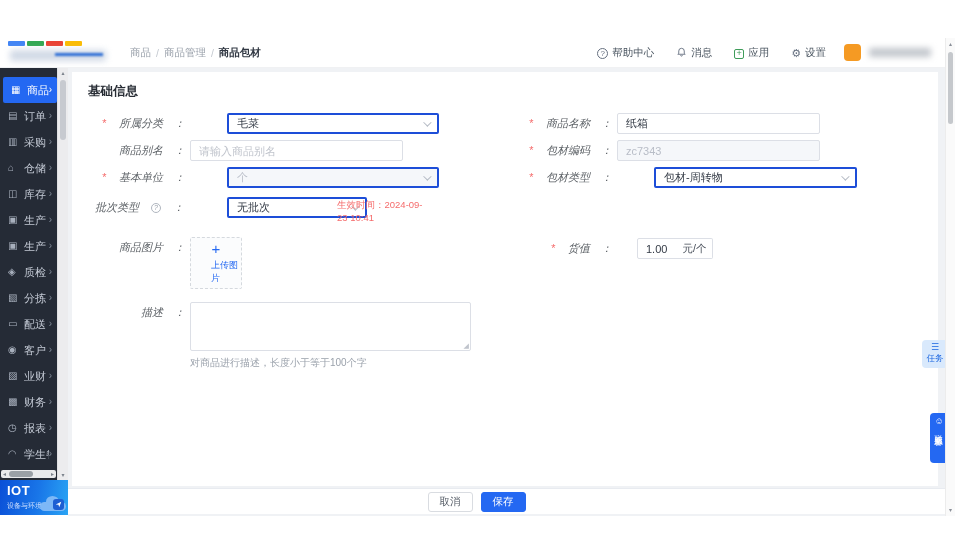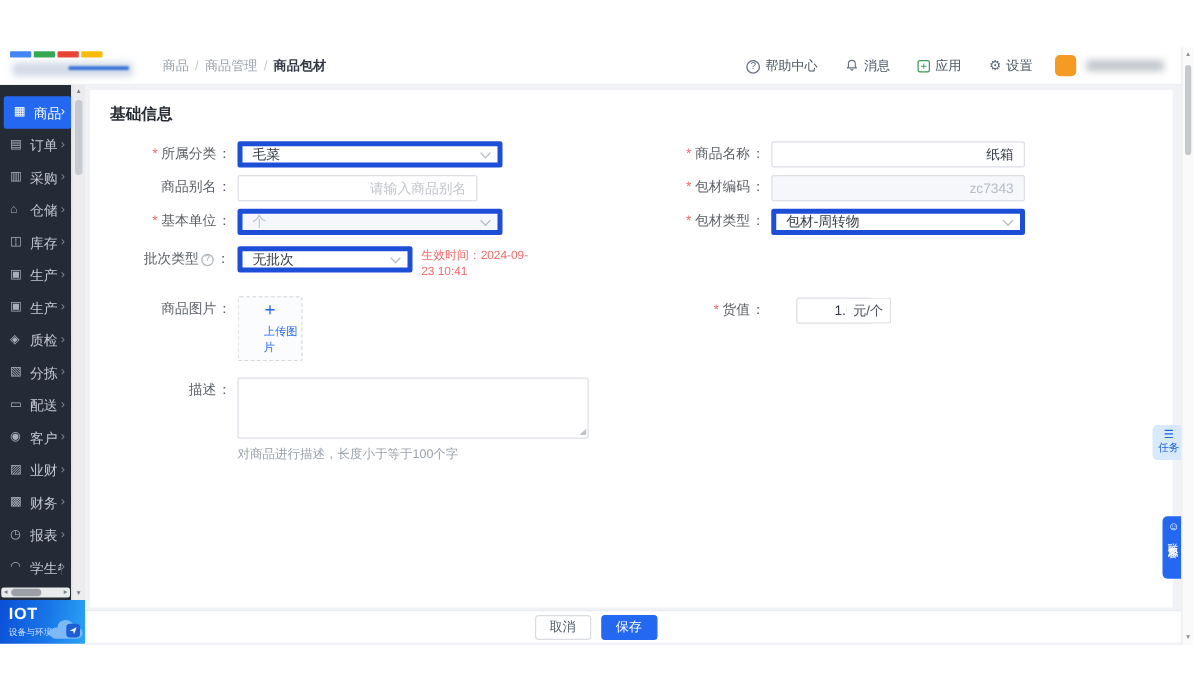--- a/index.html
+++ b/index.html
@@ -60,34 +60,34 @@
   .iot-cloud{position:absolute;right:2px;bottom:4px;width:26px;height:15px;}
   .cloud-body{position:absolute;left:0;bottom:0;width:26px;height:9px;background:#7db8f7;border-radius:5px;}
   .cloud-bump{position:absolute;left:6px;bottom:4px;width:13px;height:11px;background:#7db8f7;border-radius:50%;}
   .cloud-chip{position:absolute;right:2px;bottom:1px;width:11px;height:11px;background:#1d5fd3;border-radius:3px;
     display:flex;align-items:center;justify-content:center;}
   
   .main-bg{position:absolute;left:68px;top:68px;width:877px;height:448px;background:#f0f2f5;}
   .card{position:absolute;left:72px;top:72px;width:866px;height:414px;background:#fff;}
   .card-title{position:absolute;left:16px;top:11px;font-size:12.5px;font-weight:bold;color:#272c34;}
   .lbl{position:absolute;width:112px;height:21px;display:flex;justify-content:flex-end;align-items:center;
-    gap:1px;font-size:11px;color:#5c6166;line-height:21px;}
+    gap:11px;font-size:11px;color:#5c6166;line-height:21px;font-style:italic;}
   .lbl .colon::before{content:"\FF1A";}
   .lbl.required .req::before{content:"*";color:#f56c6c;margin-right:2px;font-size:11px;}
   .info-i{display:inline-flex;align-items:center;justify-content:center;width:10px;height:10px;
     border:1px solid #b0b6bf;border-radius:50%;font-size:7px;color:#9aa1ab;margin:0 1px;box-sizing:border-box;}
-  .ctrl{position:absolute;height:21px;border:4px solid #1d4ed8;border-radius:2px;background:#fff;
+  .ctrl{position:absolute;height:21px;border:2px solid #1d4ed8;border-radius:2px;background:#fff;
     font-size:11px;color:#333a45;display:flex;align-items:center;justify-content:space-between;
-    padding:0 8px;box-sizing:border-box;cursor:pointer;}
+    padding:0 8px;box-sizing:border-box;cursor:pointer;margin-left:37px;}
   .ctrl .chev{width:5px;height:5px;border-right:1px solid #b4bac4;border-bottom:1px solid #b4bac4;
     transform:rotate(45deg) translateY(-2px);flex:0 0 auto;}
   .ctrl.disabled{background:#f5f7fa;color:#b8bdc7;cursor:not-allowed;}
   .ctrl-input{position:absolute;height:21px;border:1px solid #dcdfe6;border-radius:2px;background:#fff;
     font-size:11px;color:#333a45;padding:0 8px;box-sizing:border-box;outline:none;
-    font-family:"Liberation Sans","DejaVu Sans",sans-serif;text-align:right;}
+    font-family:"Liberation Sans","DejaVu Sans",sans-serif;}
   .ctrl-input::placeholder{color:#c0c4cc;}
   .ctrl-input.disabled{background:#f5f7fa;color:#b8bdc7;pointer-events:none;}
   .addon{position:absolute;height:21px;border:1px solid #dcdfe6;border-left:none;border-radius:0 2px 2px 0;
     background:#fff;font-size:10.5px;color:#454c57;display:flex;align-items:center;justify-content:center;
     box-sizing:border-box;}
   .notice{position:absolute;font-size:9.5px;color:#f56c6c;line-height:13px;width:96px;}
   .upload{position:absolute;width:52px;height:52px;border:1px dashed #d5d9de;border-radius:2px;background:#fbfcfd;
     display:flex;flex-direction:column;align-items:center;justify-content:center;cursor:pointer;box-sizing:border-box;}
   .upload .plus{color:#2468f2;font-size:15px;line-height:1;}
   .upload .up-txt{color:#2468f2;font-size:9px;margin-top:3px;margin-left:20px;}
@@ -285,21 +285,21 @@
     </span>
   <div class="ctrl select" style="left:118px;top:41px;width:212px;">
     <span>毛菜</span>
     <span class="chev"></span>
   </div>
 
   <span class="lbl" style="left:1px;top:68px;text-align:right;">
     <span>商品别名</span>
       <span class="colon"></span>
     </span>
-  <input class="ctrl-input" style="left: 118px; top: 68px; width: 192px;" placeholder="请输入商品别名">
+  <input class="ctrl-input" style="left: 118px; top: 68px; width: 213px;" placeholder="请输入商品别名">
 
   <span class="lbl required" style="left:1px;top:95px;">
     <span class="req"></span>
       <span>基本单位</span>
       <span class="colon"></span>
     </span>
   <div class="ctrl select disabled" style="left:118px;top:95px;width:212px;">
     <span>个</span>
     <span class="chev"></span>
   </div>

